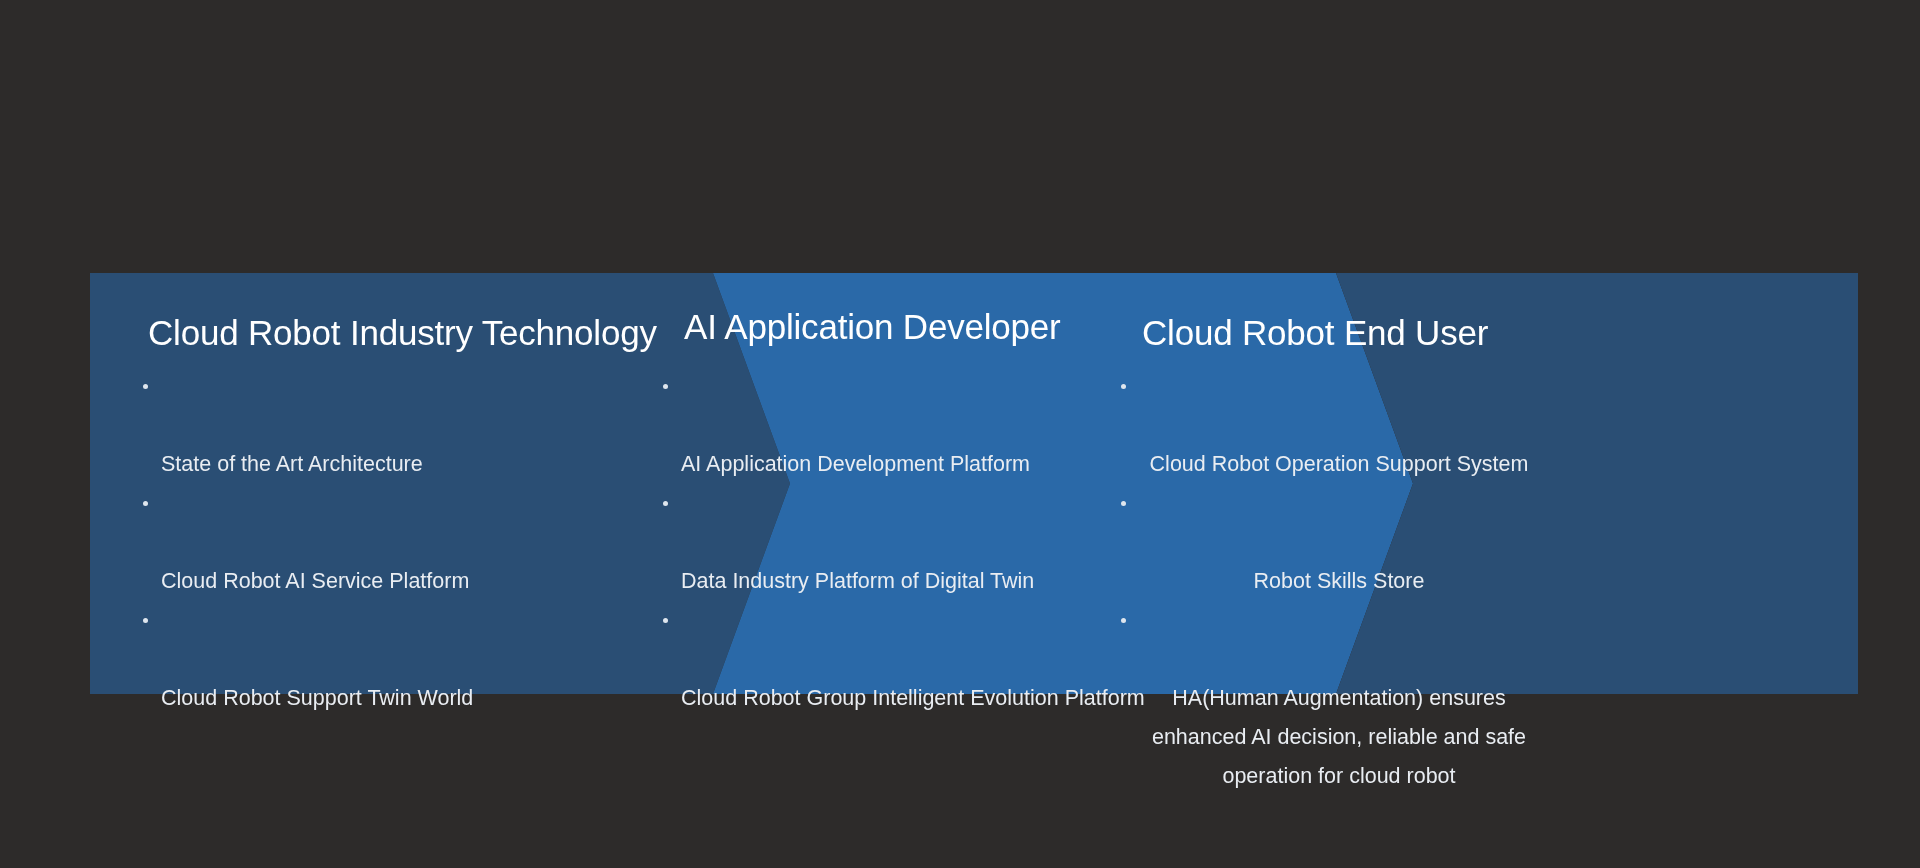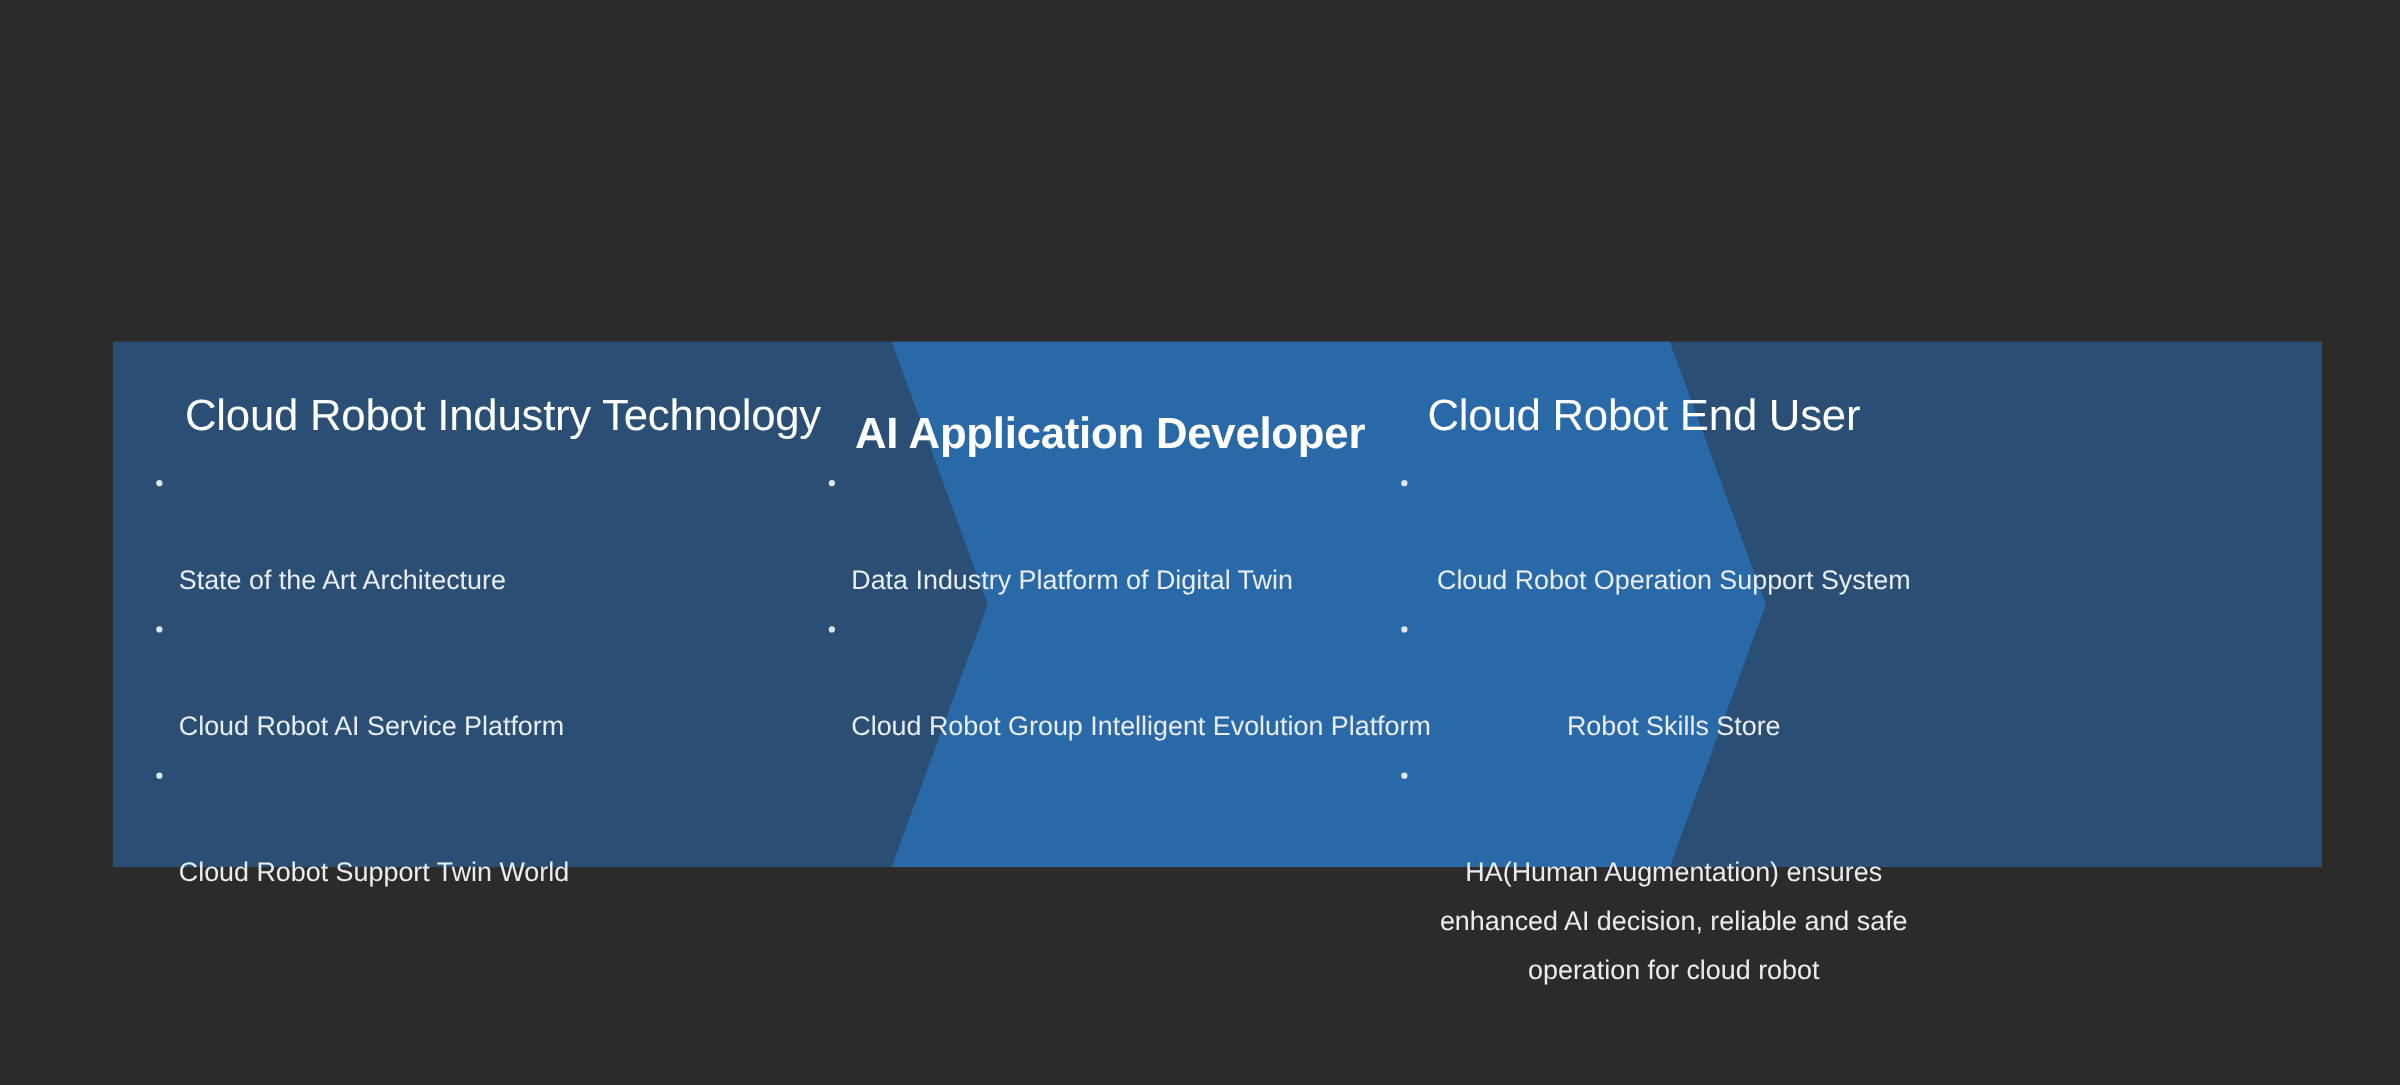--- a/index.html
+++ b/index.html
@@ -88,23 +88,23 @@
     left: 1px;
     top: 17px;
     width: 5px;
     height: 5px;
     border-radius: 50%;
     background: #dfe6ee;
   }
 
   
   #title-1 { left: 58px;   top: 42px; }
-  #list-1  { left: 34px;   top: 94px; }
+  #list-1  { left: 52px;   top: 94px; }
 
-  #title-2 { left: 594px;  top: 56px; font-weight: bold; }
+  #title-2 { left: 594px;  top: 36px; }
   #list-2  { left: 572px;  top: 94px; }
 
   #title-3 { left: 1052px; top: 42px; text-align: right; }
   #list-3  { left: 1030px; top: 94px; text-align: center; }
 
   #list-3 li { max-width: 400px; }
 </style>
 </head>
 <body>
 
@@ -131,20 +131,24 @@
       <li>
         <span class="dot"></span>
         <span>Cloud Robot Support Twin World</span>
       </li>
     </ul>
 
     <h2 class="panel-title" id="title-2">AI Application Developer</h2>
     <ul class="bullet-list" id="list-2">
       <li>
         <span class="dot"></span>
+        <span>AI Application Development Platform</span>
+      </li>
+      <li>
+        <span class="dot"></span>
         <span>Data Industry Platform of Digital Twin</span>
       </li>
       <li>
         <span class="dot"></span>
         <span>Cloud Robot Group Intelligent Evolution Platform</span>
       </li>
     </ul>
 
     <h2 class="panel-title" id="title-3">Cloud Robot End User</h2>
     <ul class="bullet-list" id="list-3">

